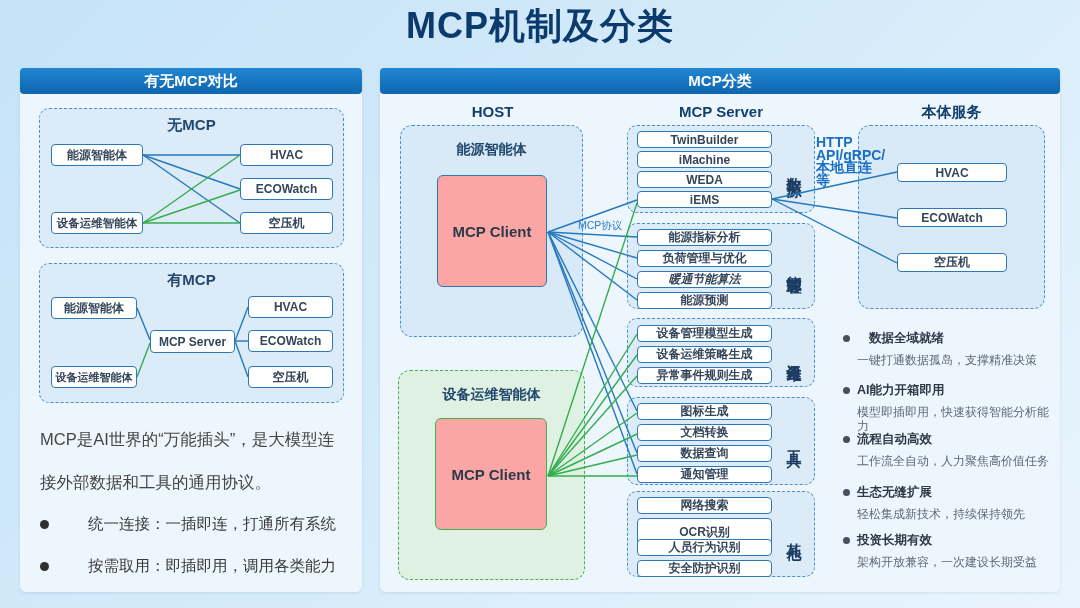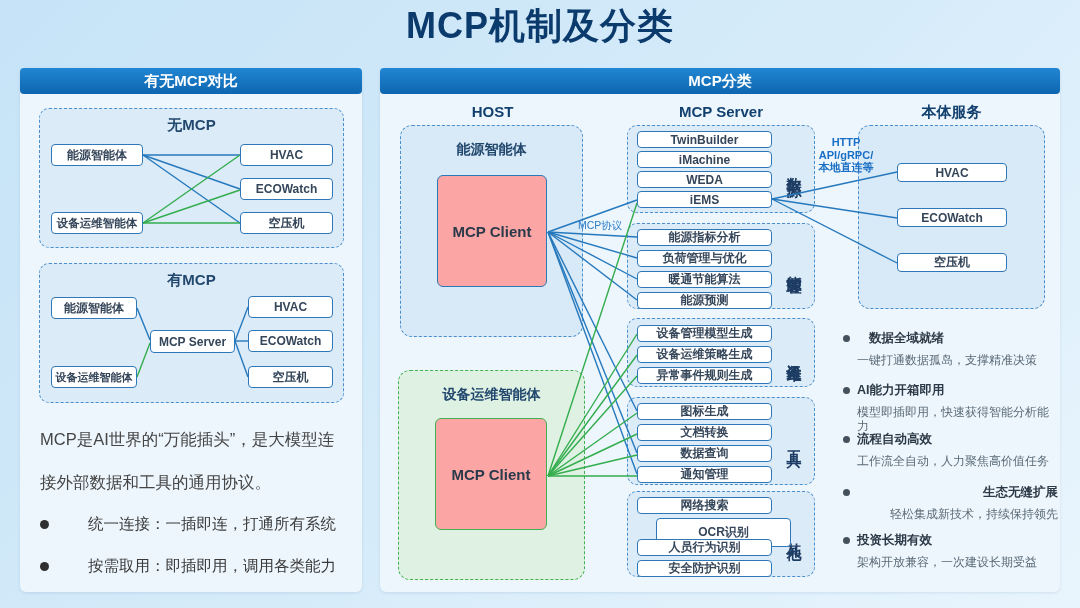--- a/index.html
+++ b/index.html
@@ -40,21 +40,21 @@
     writing-mode:vertical-rl;text-orientation:upright;
     font-size:15px;font-weight:bold;color:#1d3c63;letter-spacing:3px;
   }
   .desc-text{font-size:16.5px;color:#454545;line-height:43px;font-weight:500;}
   .lp-bullet{display:flex;align-items:center;font-size:15.5px;color:#3a3a3a;font-weight:500;gap:33px;}
   .lp-dot{width:9px;height:9px;border-radius:50%;background:#2f2f2f;margin-right:6px;flex:0 0 auto;}
   .benefit-title{font-size:12.5px;font-weight:bold;color:#2c3946;line-height:15px;}
   .benefit-desc{font-size:12px;color:#5a6a76;line-height:14px;margin-top:7px;}
   .benefit-dot{position:absolute;left:0;top:4px;width:7px;height:7px;border-radius:50%;background:#44505c;}
   .proto-label{font-size:10.5px;color:#2c7cc6;font-weight:500;}
-  .transport-label{font-size:11px;font-weight:bold;color:#1a6fc4;line-height:12.5px;text-align:center;}
+  .transport-label{font-size:14px;font-weight:bold;color:#1a6fc4;line-height:12.5px;}
   svg{pointer-events:none;}
 </style>
 </head>
 <body>
 
 <div class="abs page-title z2">MCP机制及分类</div>
 
 <div class="abs panel z0" style="left:20px;top:68px;width:342px;height:524px;"></div>
 <div class="abs panel-header z1" style="left:20px;top:68px;width:342px;height:26px;">有无MCP对比</div>
 
@@ -174,34 +174,34 @@
   <div>本地直连等</div>
 </div>
 
 <div class="abs node z3" style="left:637px;top:131px;width:135px;height:17px;">TwinBuilder</div>
 <div class="abs node z3" style="left:637px;top:151px;width:135px;height:17px;">iMachine</div>
 <div class="abs node z3" style="left:637px;top:171px;width:135px;height:17px;">WEDA</div>
 <div class="abs node z3" style="left:637px;top:191px;width:135px;height:17px;">iEMS</div>
 
 <div class="abs node z3" style="left:637px;top:229px;width:135px;height:17px;">能源指标分析</div>
 <div class="abs node z3" style="left:637px;top:250px;width:135px;height:17px;">负荷管理与优化</div>
-<div class="abs node z3" style="left:637px;top:271px;width:135px;height:17px;">暖通节能算法</div>
+<div class="abs node z3" style="left:637px;top:271px;width:135px;height:17px;font-style:italic;">暖通节能算法</div>
 <div class="abs node z3" style="left:637px;top:292px;width:135px;height:17px;">能源预测</div>
 
 <div class="abs node z3" style="left:637px;top:325px;width:135px;height:17px;">设备管理模型生成</div>
 <div class="abs node z3" style="left:637px;top:346px;width:135px;height:17px;">设备运维策略生成</div>
 <div class="abs node z3" style="left:637px;top:367px;width:135px;height:17px;">异常事件规则生成</div>
 
 <div class="abs node z3" style="left:637px;top:403px;width:135px;height:17px;">图标生成</div>
 <div class="abs node z3" style="left:637px;top:424px;width:135px;height:17px;">文档转换</div>
 <div class="abs node z3" style="left:637px;top:445px;width:135px;height:17px;">数据查询</div>
 <div class="abs node z3" style="left:637px;top:466px;width:135px;height:17px;">通知管理</div>
 
 <div class="abs node z3" style="left:637px;top:497px;width:135px;height:17px;">网络搜索</div>
-<div class="abs node z3" style="left:656px;top:518px;width:135px;height:29px;">OCR识别</div>
+<div class="abs node z3" style="left:637px;top:518px;width:135px;height:29px;">OCR识别</div>
 <div class="abs node z3" style="left:637px;top:539px;width:135px;height:17px;">人员行为识别</div>
 <div class="abs node z3" style="left:637px;top:560px;width:135px;height:17px;">安全防护识别</div>
 
 <div class="abs node z3" style="left:897px;top:163px;width:110px;height:19px;">HVAC</div>
 <div class="abs node z3" style="left:897px;top:208px;width:110px;height:19px;">ECOWatch</div>
 <div class="abs node z3" style="left:897px;top:253px;width:110px;height:19px;">空压机</div>
 
 <div class="abs z3" style="left:843px;top:331px;width:215px;">
   <span class="benefit-dot"></span>
   <div class="benefit-title" style="margin-left:26px;">数据全域就绪</div>
@@ -210,21 +210,21 @@
 <div class="abs z3" style="left:843px;top:383px;width:215px;">
   <span class="benefit-dot"></span>
   <div class="benefit-title" style="margin-left:14px;">AI能力开箱即用</div>
   <div class="benefit-desc" style="margin-left:14px;">模型即插即用，快速获得智能分析能力</div>
 </div>
 <div class="abs z3" style="left:843px;top:432px;width:215px;">
   <span class="benefit-dot"></span>
   <div class="benefit-title" style="margin-left:14px;">流程自动高效</div>
   <div class="benefit-desc" style="margin-left:14px;">工作流全自动，人力聚焦高价值任务</div>
 </div>
-<div class="abs z3" style="left:843px;top:485px;width:215px;text-align:right;">
+<div class="abs z3" style="left:843px;top:485px;width:215px;">
   <span class="benefit-dot"></span>
   <div class="benefit-title" style="margin-left:14px;">生态无缝扩展</div>
   <div class="benefit-desc" style="margin-left:14px;">轻松集成新技术，持续保持领先</div>
 </div>
 <div class="abs z3" style="left:843px;top:533px;width:215px;">
   <span class="benefit-dot"></span>
   <div class="benefit-title" style="margin-left:14px;">投资长期有效</div>
   <div class="benefit-desc" style="margin-left:14px;">架构开放兼容，一次建设长期受益</div>
 </div>
 

